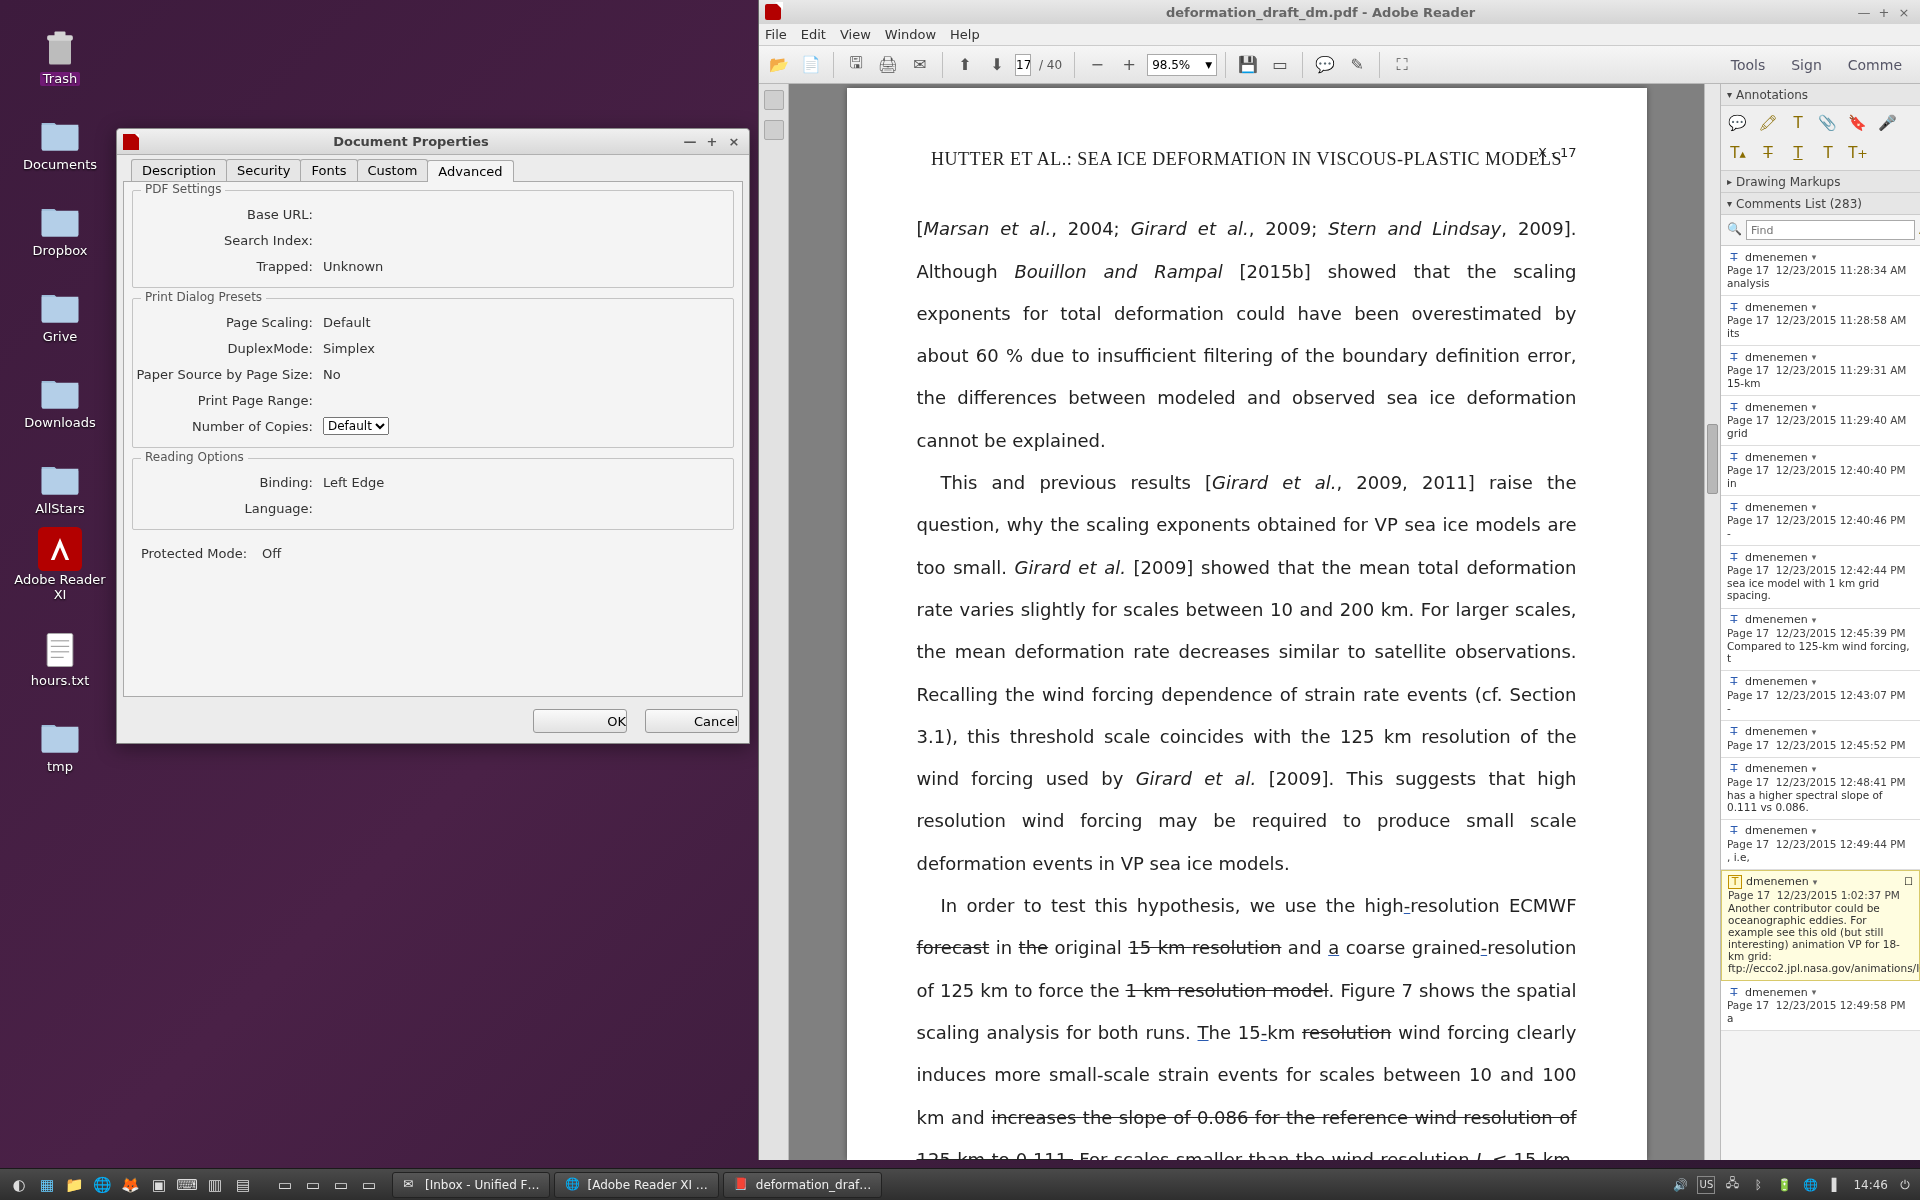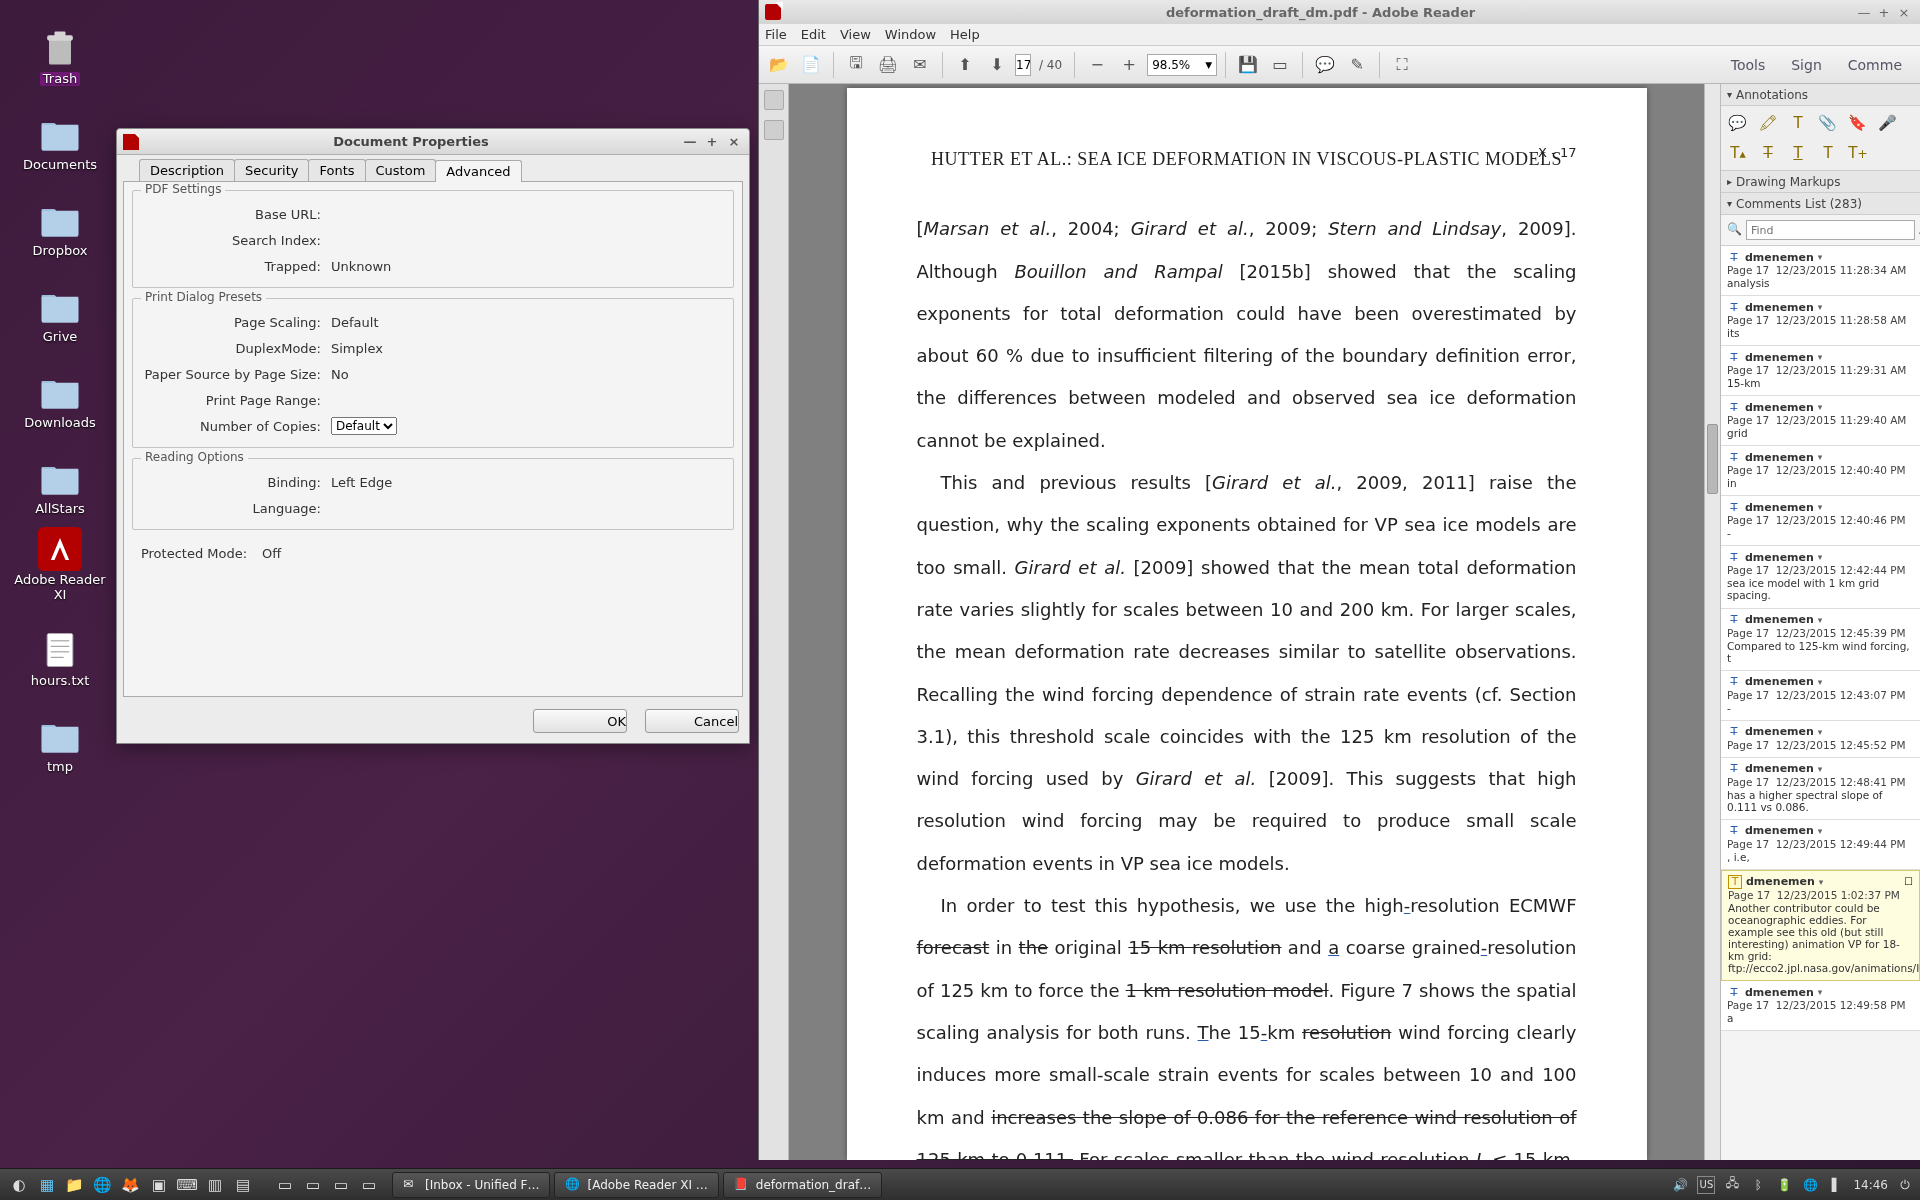--- a/index.html
+++ b/index.html
@@ -12,25 +12,25 @@
 .dicon .lbl { text-align:center; line-height:1.1; }
 .folder-svg { fill:#b4cfe8; }
 .sel .lbl { background:#701a75; border-radius:2px; padding:0 3px; }
 
 
 .props { position:absolute; left:116px; top:128px; width:634px; height:616px; background:#ececec; border:1px solid #888; border-radius:4px 4px 0 0; box-shadow:0 4px 20px rgba(0,0,0,.4); display:flex; flex-direction:column; }
 .props-titlebar { height:26px; background:linear-gradient(#f0f0f0,#d8d8d8); border-bottom:1px solid #b0b0b0; display:flex; align-items:center; padding:0 6px; font-size:13px; font-weight:bold; color:#444; border-radius:4px 4px 0 0; }
 .props-titlebar .ico { width:16px; height:16px; margin-right:6px; }
 .props-titlebar .t { flex:1; text-align:center; }
 .props-titlebar .wbtn { width:18px; height:18px; margin-left:4px; display:flex; align-items:center; justify-content:center; font-size:13px; color:#555; cursor:pointer; }
-.tabs { display:flex; padding:4px 6px 0 22px; font-size:13px;align-items:center; }
+.tabs { display:flex; padding:4px 6px 0 14px; font-size:13px;align-items:center; }
 .tab { padding:3px 10px; border:1px solid #aaa; border-bottom:none; background:#e6e6e6; margin-right:-1px; cursor:pointer; border-radius:3px 3px 0 0; }
 .tab.active { background:#f4f4f4; position:relative; top:1px; }
 .tabbody { flex:1; margin:0 6px 6px 6px; border:1px solid #aaa; background:#f4f4f4; padding:8px; font-size:13px; color:#333; }
-.group { border:1px solid #c4c4c4; border-radius:2px; margin-bottom:10px; padding:10px 8px 8px 8px; position:relative; }
+.group { border:1px solid #c4c4c4; border-radius:2px; margin-bottom:10px; padding:10px 8px 8px 0; position:relative; }
 .group .gt { position:absolute; top:-9px; left:8px; background:#f4f4f4; padding:0 4px; font-size:12px; color:#555; }
 .row { display:flex; align-items:center; height:26px; }
 .row .k { width:190px; text-align:right; padding-right:10px; color:#333; }
 .row .v { color:#333; }
 .row select { font-size:12px; }
 .btns { display:flex; justify-content:flex-end; gap:18px; padding:6px 10px 10px 0; }
 .btns button { width:94px; height:24px; font-size:13px; background:linear-gradient(#fafafa,#e2e2e2); border:1px solid #999; border-radius:3px; cursor:pointer;text-align:right; }
 
 
 .reader { position:absolute; left:758px; top:0; right:0; height:1160px; background:#eeeeee; display:flex; flex-direction:column; border-left:1px solid #666; }
@@ -73,21 +73,21 @@
 .annot-tools { padding:6px; display:flex; flex-wrap:wrap; gap:8px; border-bottom:1px solid #ccc; background:#efefef; }
 .atl { width:22px; height:22px; display:flex; align-items:center; justify-content:center; color:#8a6d00; cursor:pointer; font-size:15px; }
 .annot-find { padding:4px 6px; border-bottom:1px solid #ccc; display:flex; align-items:center; gap:4px; }
 .annot-find input { flex:1; height:20px; border:1px solid #aaa; padding:0 18px 0 4px; font-size:11px; }
 .annot-find .mag { width:16px; height:16px; color:#666; }
 .clist { flex:1; overflow:hidden; }
 .citem { border-bottom:1px solid #ddd; padding:4px 6px 6px 6px; background:#fff; }
 .citem.sel { background:#fffde0; border:1px solid #d8c96a; }
 .citem .ci-top { display:flex; align-items:center; gap:4px; font-size:11px; }
 .citem .ci-top .ico { width:14px; height:14px; display:inline-flex; align-items:center; justify-content:center; font-size:11px; }
-.citem .ci-top .nm { font-weight:bold; color:#333; }
+.citem .ci-top .nm { font-weight:normal; color:#333; }
 .citem .ci-top .dd { color:#666; font-size:9px; }
 .citem .ci-meta { font-size:10.5px; color:#444; }
 .citem .ci-body { font-size:10.5px; color:#333; line-height:1.15; margin-top:1px; }
 .ico-strike { color:#2a5ab0; }
 .ico-text { color:#c09000; background:#fffacd; border:1px solid #c09000; font-size:9px; }
 
 
 .taskbar { position:absolute; left:0; right:0; bottom:0; height:32px; background:linear-gradient(#4a4a4a,#2e2e2e); display:flex; align-items:center; padding:0 6px; gap:2px; border-top:1px solid #1a1a1a; }
 .taskbar .tb { width:26px; height:26px; display:flex; align-items:center; justify-content:center; border-radius:3px; cursor:pointer; color:#ddd; font-size:15px; }
 .taskbar .task { height:26px; padding:0 10px; display:flex; align-items:center; gap:6px; background:linear-gradient(#565656,#3a3a3a); border:1px solid #222; border-radius:3px; color:#eee; font-size:12px; cursor:pointer; max-width:200px; }

